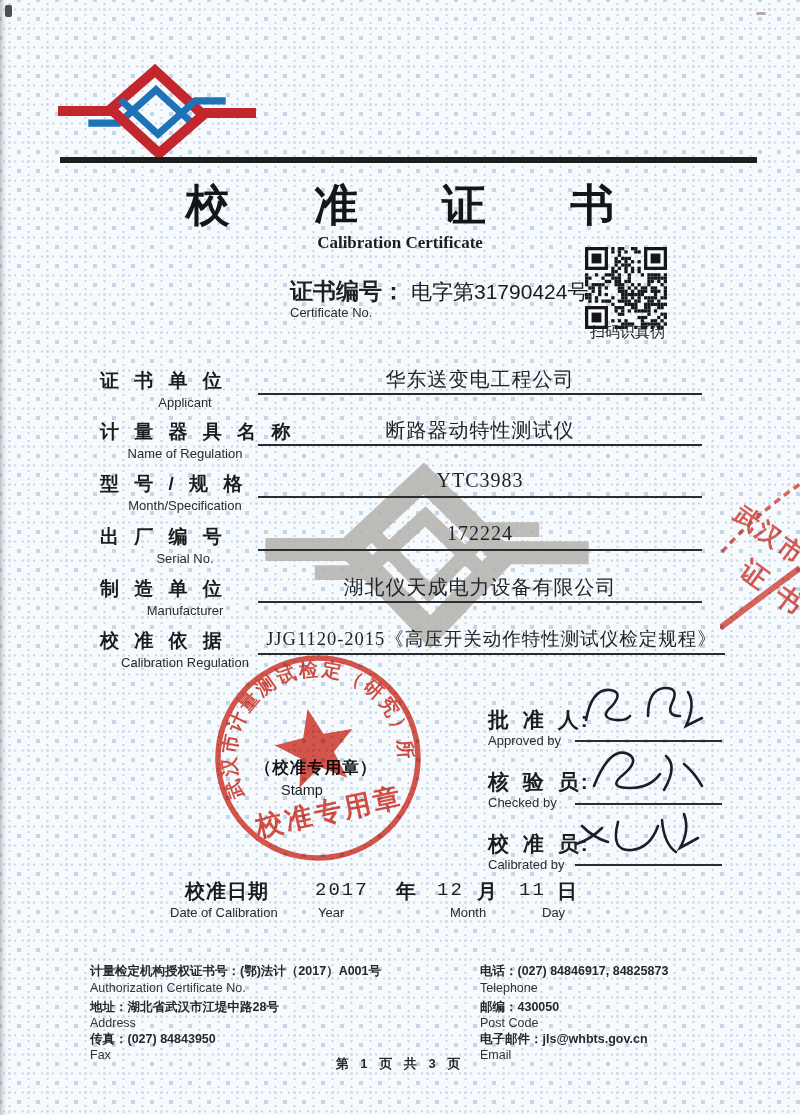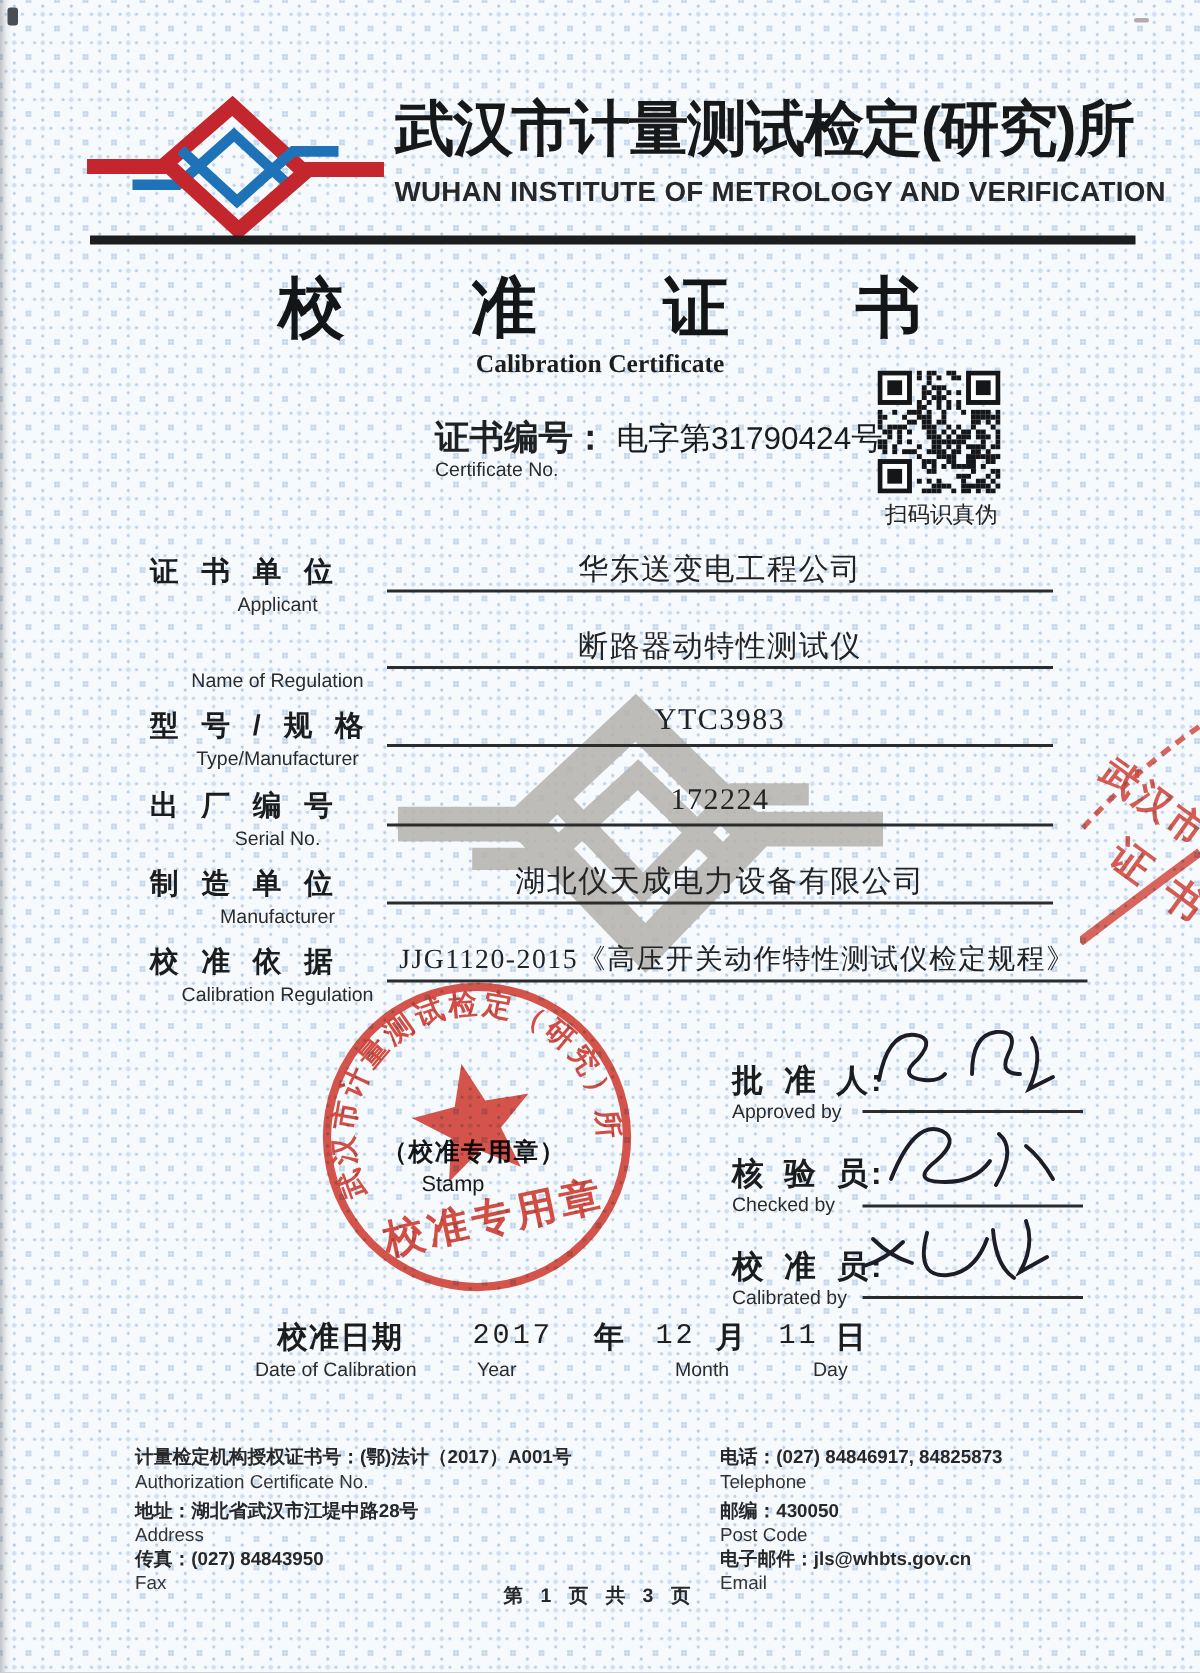--- a/index.html
+++ b/index.html
@@ -30,21 +30,21 @@
   #rule{left:60px;top:157px;width:697px;height:6px;background:#1d1e20;z-index:2;}
   
   #title-cn{left:0;top:176px;width:800px;text-align:center;font-size:44px;font-weight:bold;color:#141517;letter-spacing:36px;padding-left:36px;box-sizing:border-box;z-index:2;}
   #title-en{left:0;top:233px;width:800px;text-align:center;font-size:17px;font-weight:bold;color:#1c1d1f;z-index:2;font-family:"Liberation Serif",serif;}
   
   #certno{left:290px;top:276px;z-index:2;white-space:nowrap;}
   #certno .lab{font-size:23px;font-weight:600;color:#1f2022;}
   #certno .val{font-size:21px;font-weight:400;color:#1a1b1d;margin-left:6px;}
   #certno-en{left:290px;top:305px;font-size:13px;color:#2a2b2d;z-index:2;}
   #qr{left:585px;top:247px;z-index:2;}
-  #qr-caption{left:580px;top:334px;width:95px;text-align:center;font-size:15px;color:#222;z-index:2;}
+  #qr-caption{left:580px;top:323px;width:95px;text-align:center;font-size:15px;color:#222;z-index:2;}
   
   .f-label-cn{left:100px;font-size:19px;font-weight:bold;color:#1b1c1e;letter-spacing:2px;word-spacing:6px;white-space:nowrap;z-index:2;}
   .f-label-en{left:100px;width:170px;text-align:center;font-size:13px;color:#2a2b2d;white-space:nowrap;z-index:2;}
   .f-line{left:258px;width:444px;border-top:2px solid #2b2c2e;z-index:2;}
   .f-value{left:258px;width:444px;text-align:center;font-size:20px;color:#222326;font-family:"Liberation Serif",serif;white-space:nowrap;z-index:2;letter-spacing:1px;}
   
   #watermark{left:262px;top:452px;z-index:1;opacity:.85;}
   
   #stamp-print{left:236px;top:757px;width:160px;text-align:center;z-index:3;}
   #stamp-print .l1{font-size:16.5px;font-weight:bold;color:#141518;letter-spacing:1px;white-space:nowrap;}
@@ -75,24 +75,20 @@
   <div id="edge-left" class="abs"></div>
   <div id="speck1" class="abs"></div>
   <div id="speck2" class="abs"></div>
 
   <svg id="logo" class="abs" width="202" height="102" viewBox="0 0 200 100">
     <path d="M 2,50 H 52 L 98,10 L 148,56" fill="none" stroke="#c4262d" stroke-width="10"></path>
     <path d="M 32,62 H 62 L 99,29 L 136,63" fill="none" stroke="#1e73b8" stroke-width="7"></path>
     <path d="M 198,52 H 148 L 102,92 L 52,46" fill="none" stroke="#c4262d" stroke-width="10"></path>
     <path d="M 168,40 H 138 L 101,73 L 64,39" fill="none" stroke="#1e73b8" stroke-width="7"></path>
   </svg>
-  <div id="org" class="abs">
-    <div class="cn">武汉市计量测试检定(研究)所</div>
-    <div class="en">WUHAN INSTITUTE OF METROLOGY AND VERIFICATION</div>
-  </div>
   <div id="rule" class="abs"></div>
 
   <div id="title-en" class="abs">Calibration Certificate</div>
   <div id="title-cn" class="abs">校 准 证 书</div>
 
   <div id="certno" class="abs">
     <span class="lab">证书编号：</span><span class="val">电字第31790424号</span>
   </div>
   <div id="certno-en" class="abs">Certificate No.</div>
   <svg id="qr" class="abs" width="82" height="82" viewBox="0 0 75 75">
@@ -324,26 +320,27 @@
       <rect x="3" y="57" width="15" height="15" fill="#fff"></rect>
       <rect x="6" y="60" width="9" height="9" fill="#15161a"></rect>
     </svg>
   <div id="qr-caption" class="abs">扫码识真伪</div>
 
   <div class="abs f-label-cn" style="top:368px">证 书 单 位</div>
   <div class="abs f-label-en" style="top:395px">Applicant</div>
   <div class="abs f-value" style="top:366px">华东送变电工程公司</div>
   <div class="abs f-line" style="top:393px"></div>
 
+  <div class="abs f-label-cn" style="top:419px">计 量 器 具 名 称</div>
   <div class="abs f-label-en" style="top:446px">Name of Regulation</div>
   <div class="abs f-value" style="top:417px">断路器动特性测试仪</div>
   <div class="abs f-line" style="top:444px"></div>
 
   <div class="abs f-label-cn" style="top:471px">型 号 / 规 格</div>
-  <div class="abs f-label-en" style="top:498px">Type/Manufacturer</div>
+  <div class="abs f-label-en" style="top:498px">Month/Specification</div>
   <div class="abs f-value" style="top:469px">YTC3983</div>
   <div class="abs f-line" style="top:496px"></div>
 
   <div class="abs f-label-cn" style="top:524px">出 厂 编 号</div>
   <div class="abs f-label-en" style="top:551px">Serial No.</div>
   <div class="abs f-value" style="top:522px">172224</div>
   <div class="abs f-line" style="top:549px"></div>
 
   <div class="abs f-label-cn" style="top:576px">制 造 单 位</div>
   <div class="abs f-label-en" style="top:603px">Manufacturer</div>

